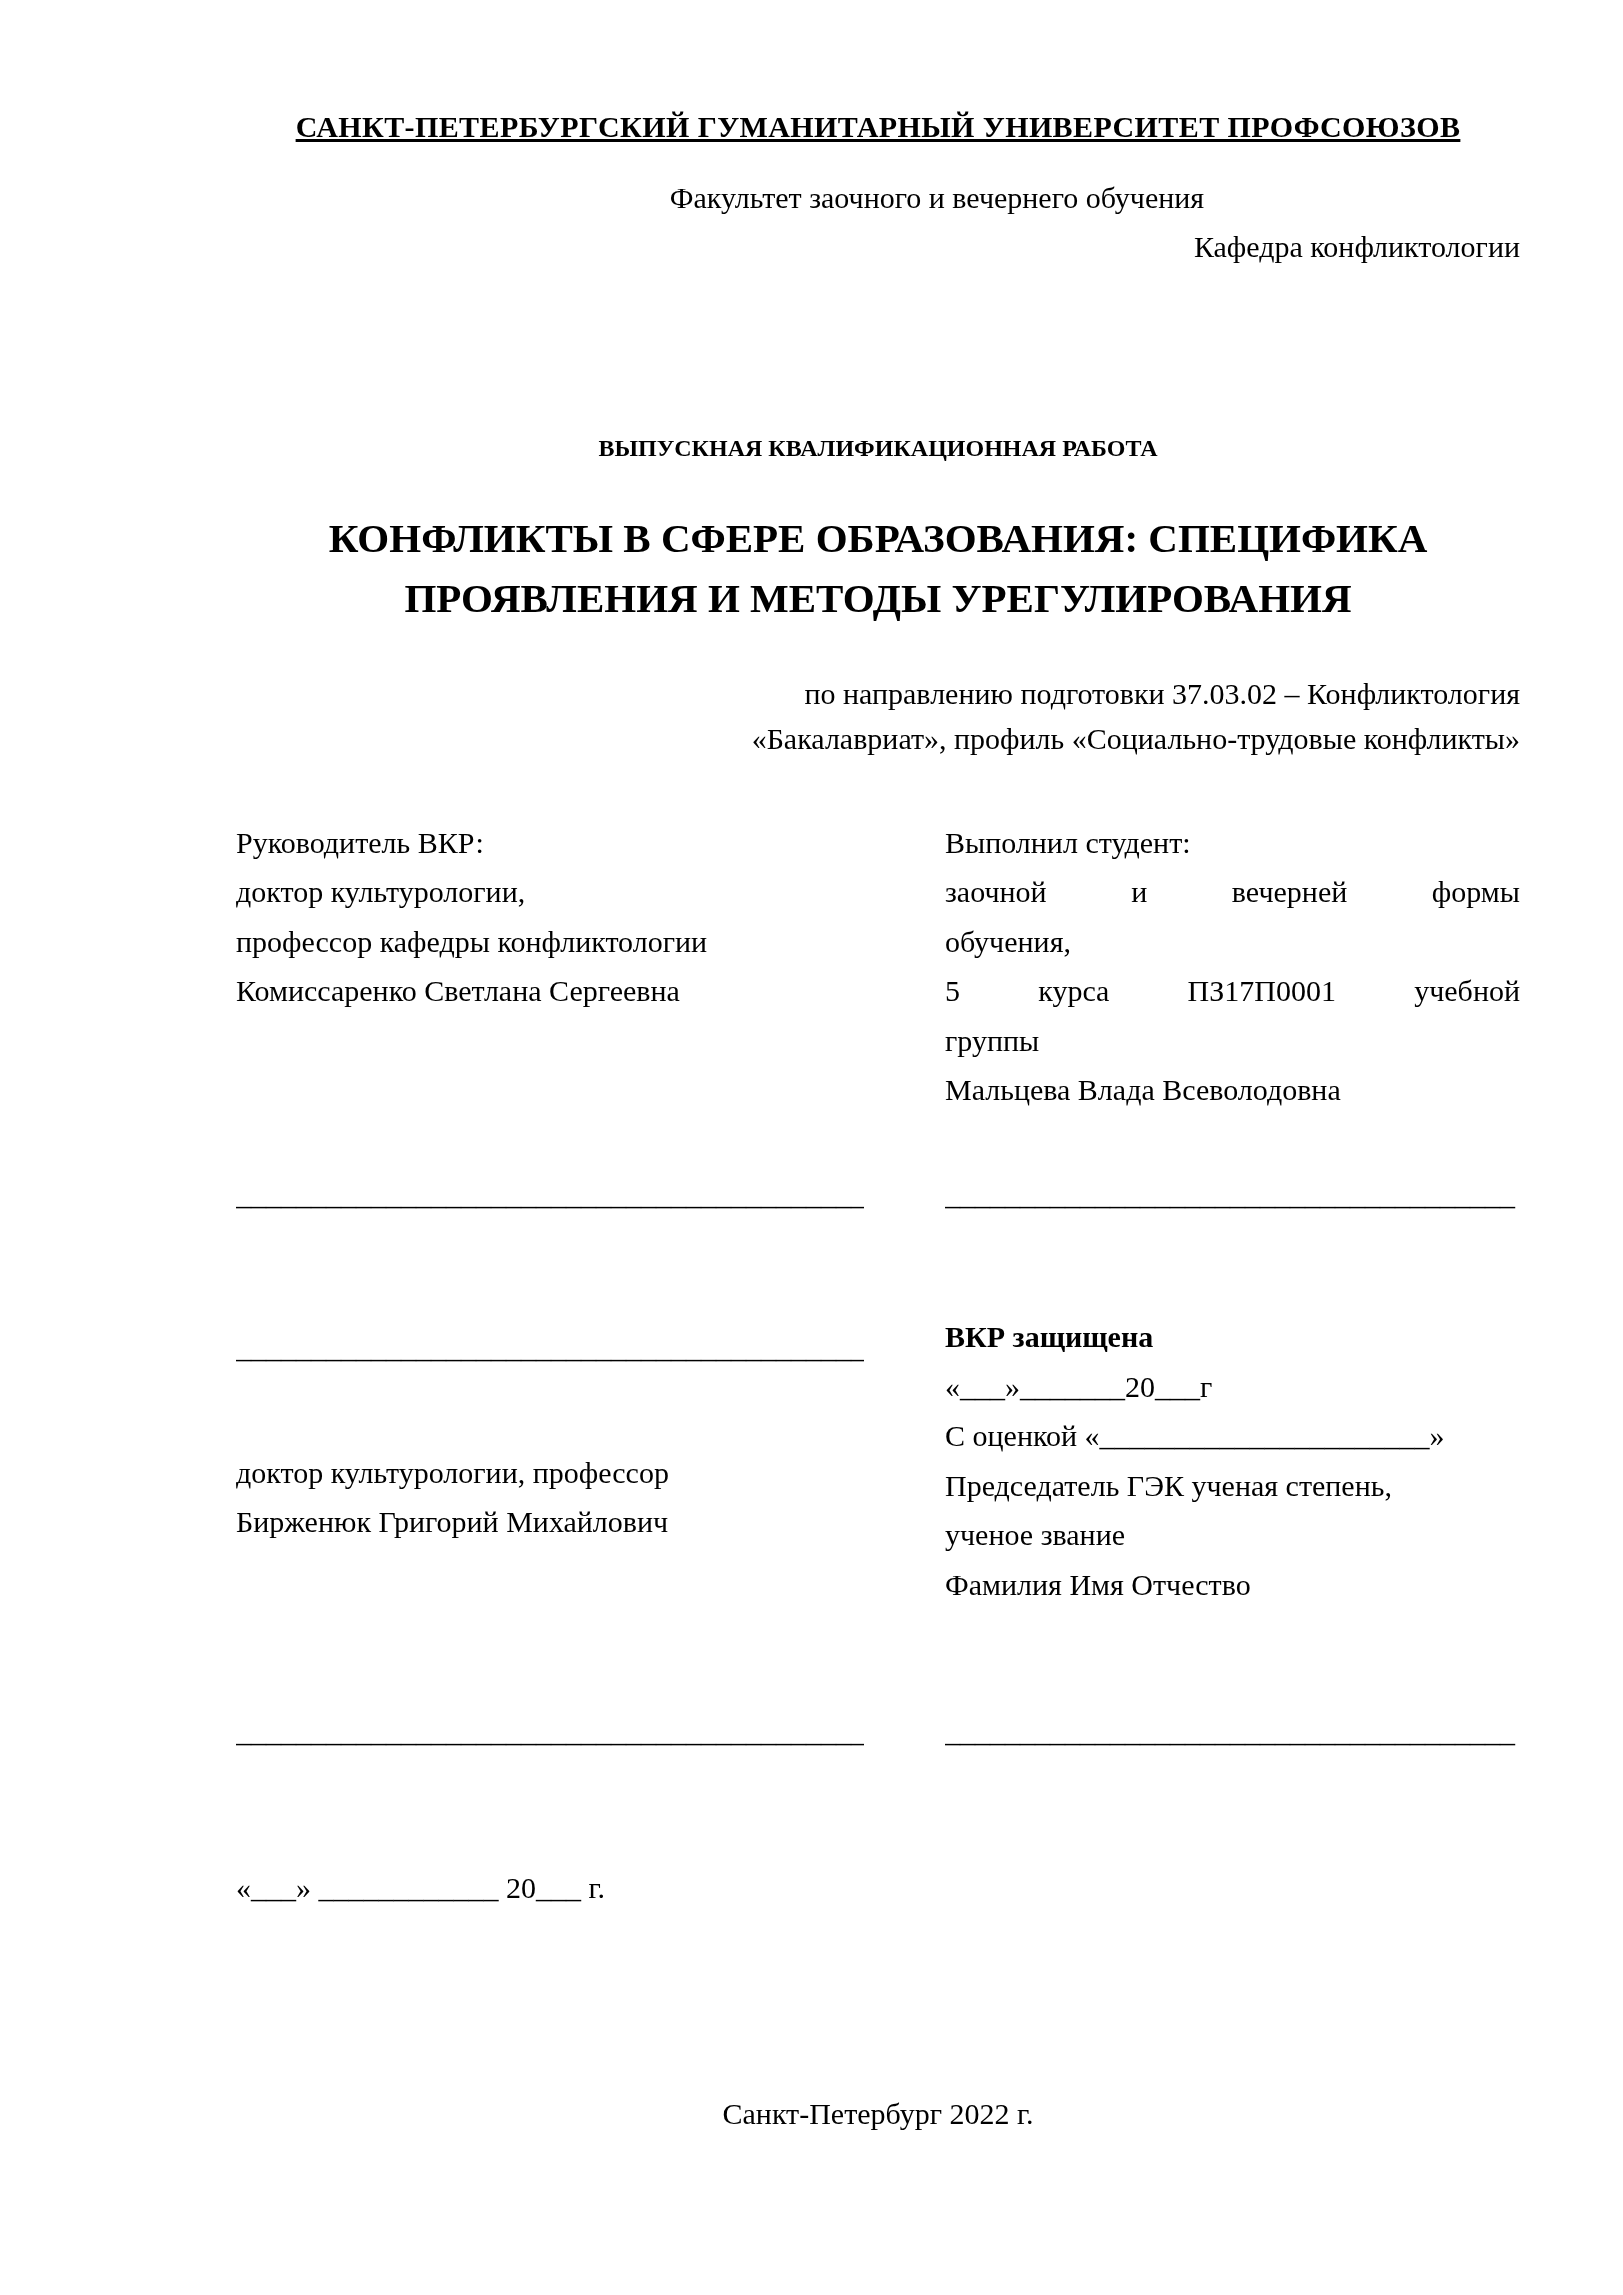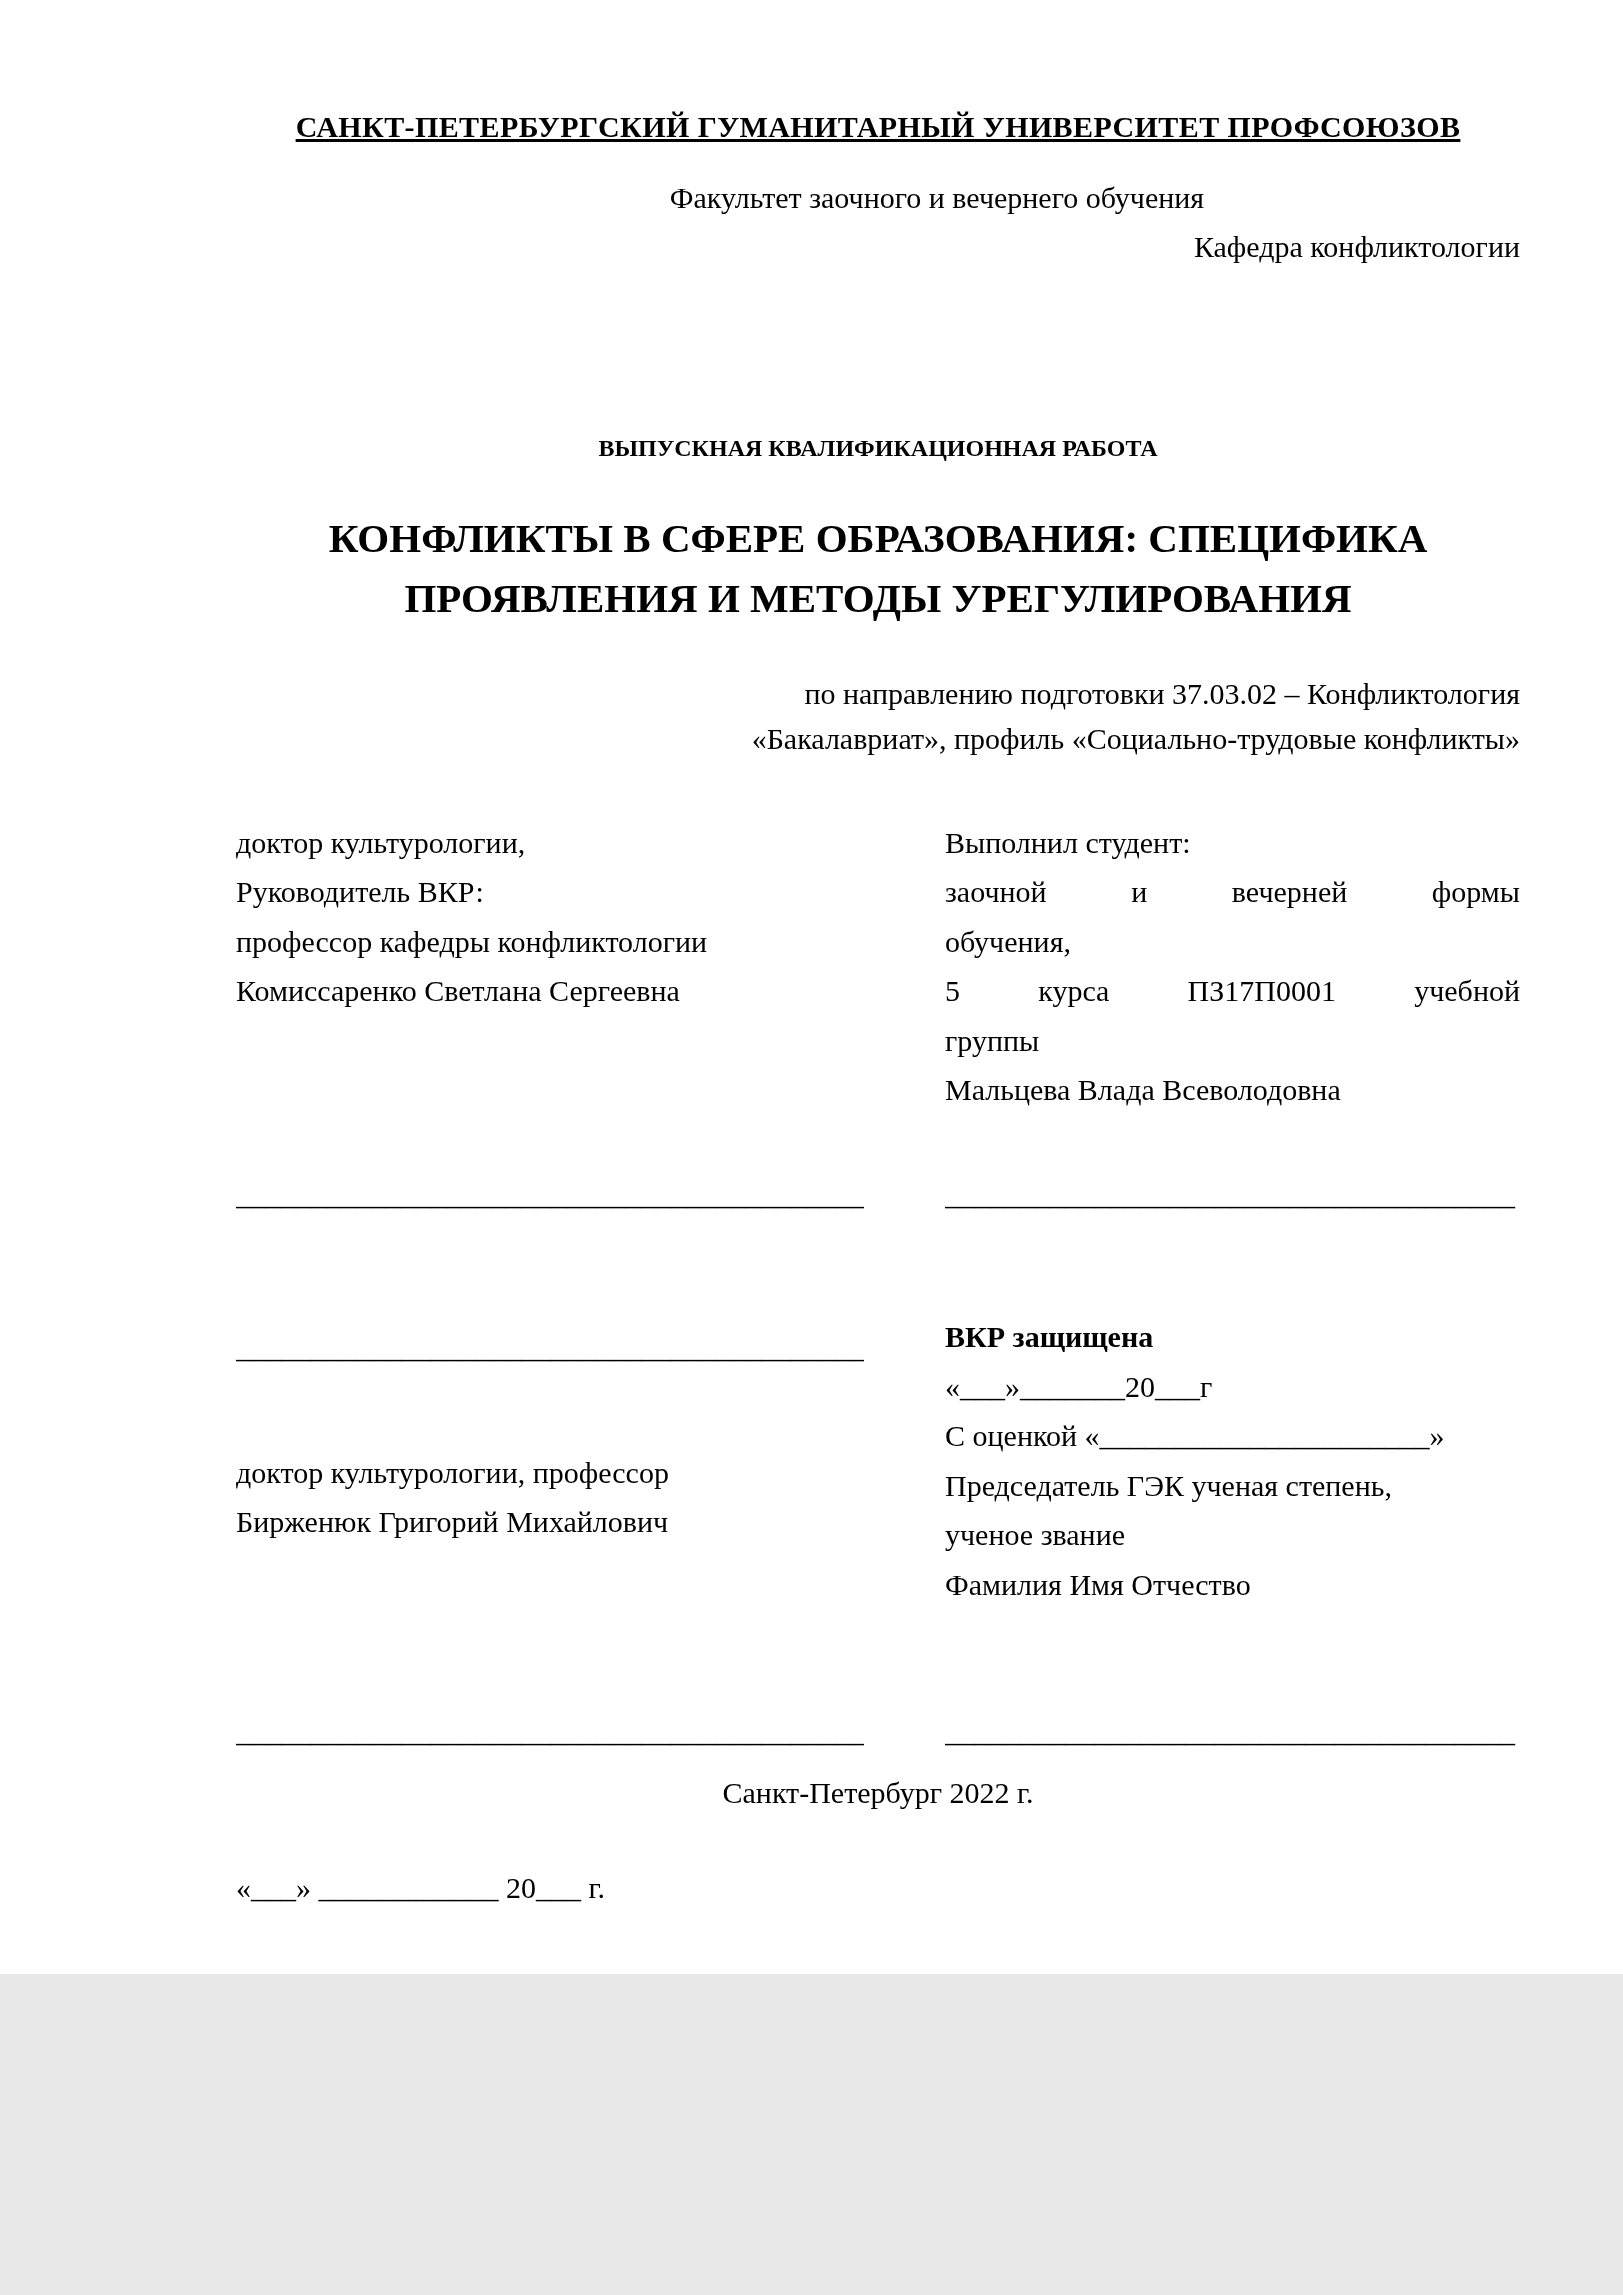--- a/index.html
+++ b/index.html
@@ -3,21 +3,21 @@
 <meta charset="utf-8">
 <style>
   html, body {
     margin: 0;
     padding: 0;
     background: #e8e8e8;
   }
   .page {
     position: relative;
     width: 1623px;
-    height: 1974px;
+    height: 2295px;
     margin: 0 auto;
     background: #ffffff;
     color: #000000;
     font-family: "Liberation Serif", "DejaVu Serif", serif;
     font-size: 30px;
     line-height: 1.65;
     box-sizing: border-box;
     padding: 102px 104px 0 236px;
     overflow: hidden;
   }
@@ -110,22 +110,22 @@
       <div>ПРОЯВЛЕНИЯ И МЕТОДЫ УРЕГУЛИРОВАНИЯ</div>
     </div>
 
     <div class="direction-block">
       <div>по направлению подготовки 37.03.02 – Конфликтология</div>
       <div>«Бакалавриат», профиль «Социально-трудовые конфликты»</div>
     </div>
 
     <div class="cols cols-1">
       <div class="col-left">
+        <div>Руководитель ВКР:</div>
         <div>доктор культурологии,</div>
-        <div>Руководитель ВКР:</div>
         <div>профессор кафедры конфликтологии</div>
         <div>Комиссаренко Светлана Сергеевна</div>
       </div>
       <div class="col-right">
         <div>Выполнил студент:</div>
         <div class="jl">заочной и вечерней формы</div>
         <div>обучения,</div>
         <div class="jl">5 курса ПЗ17П0001 учебной</div>
         <div>группы</div>
         <div>Мальцева Влада Всеволодовна</div>

